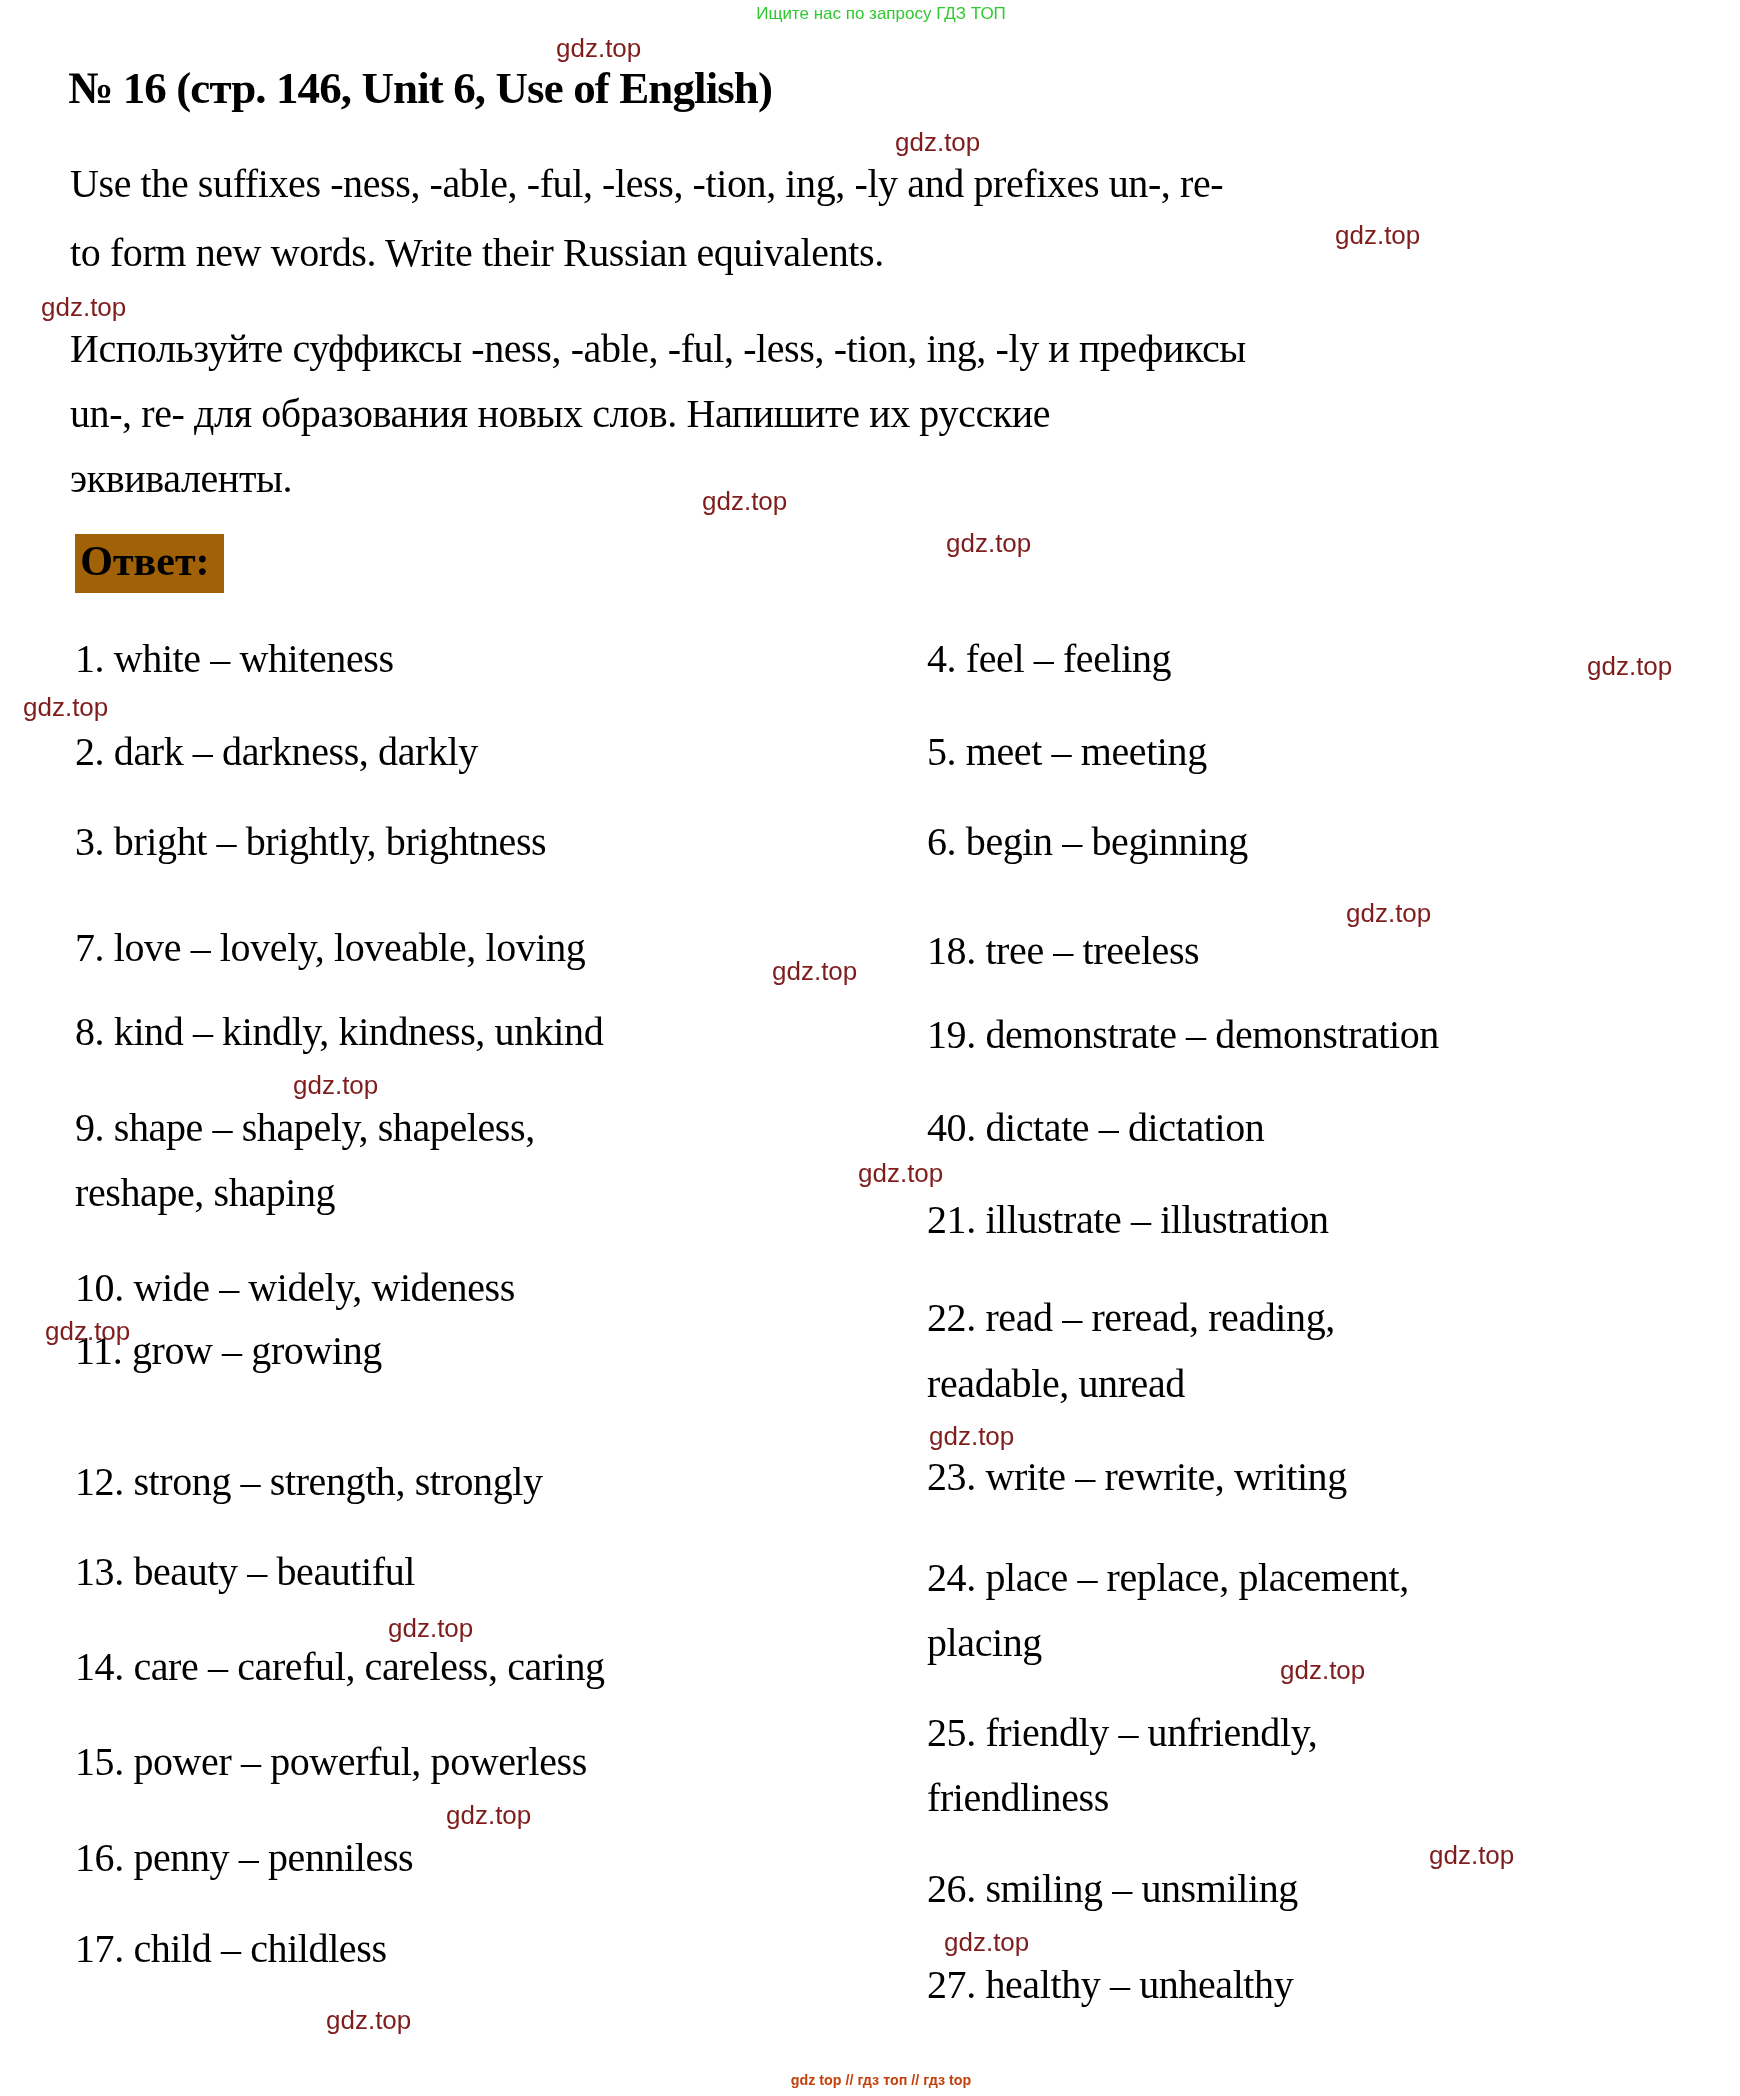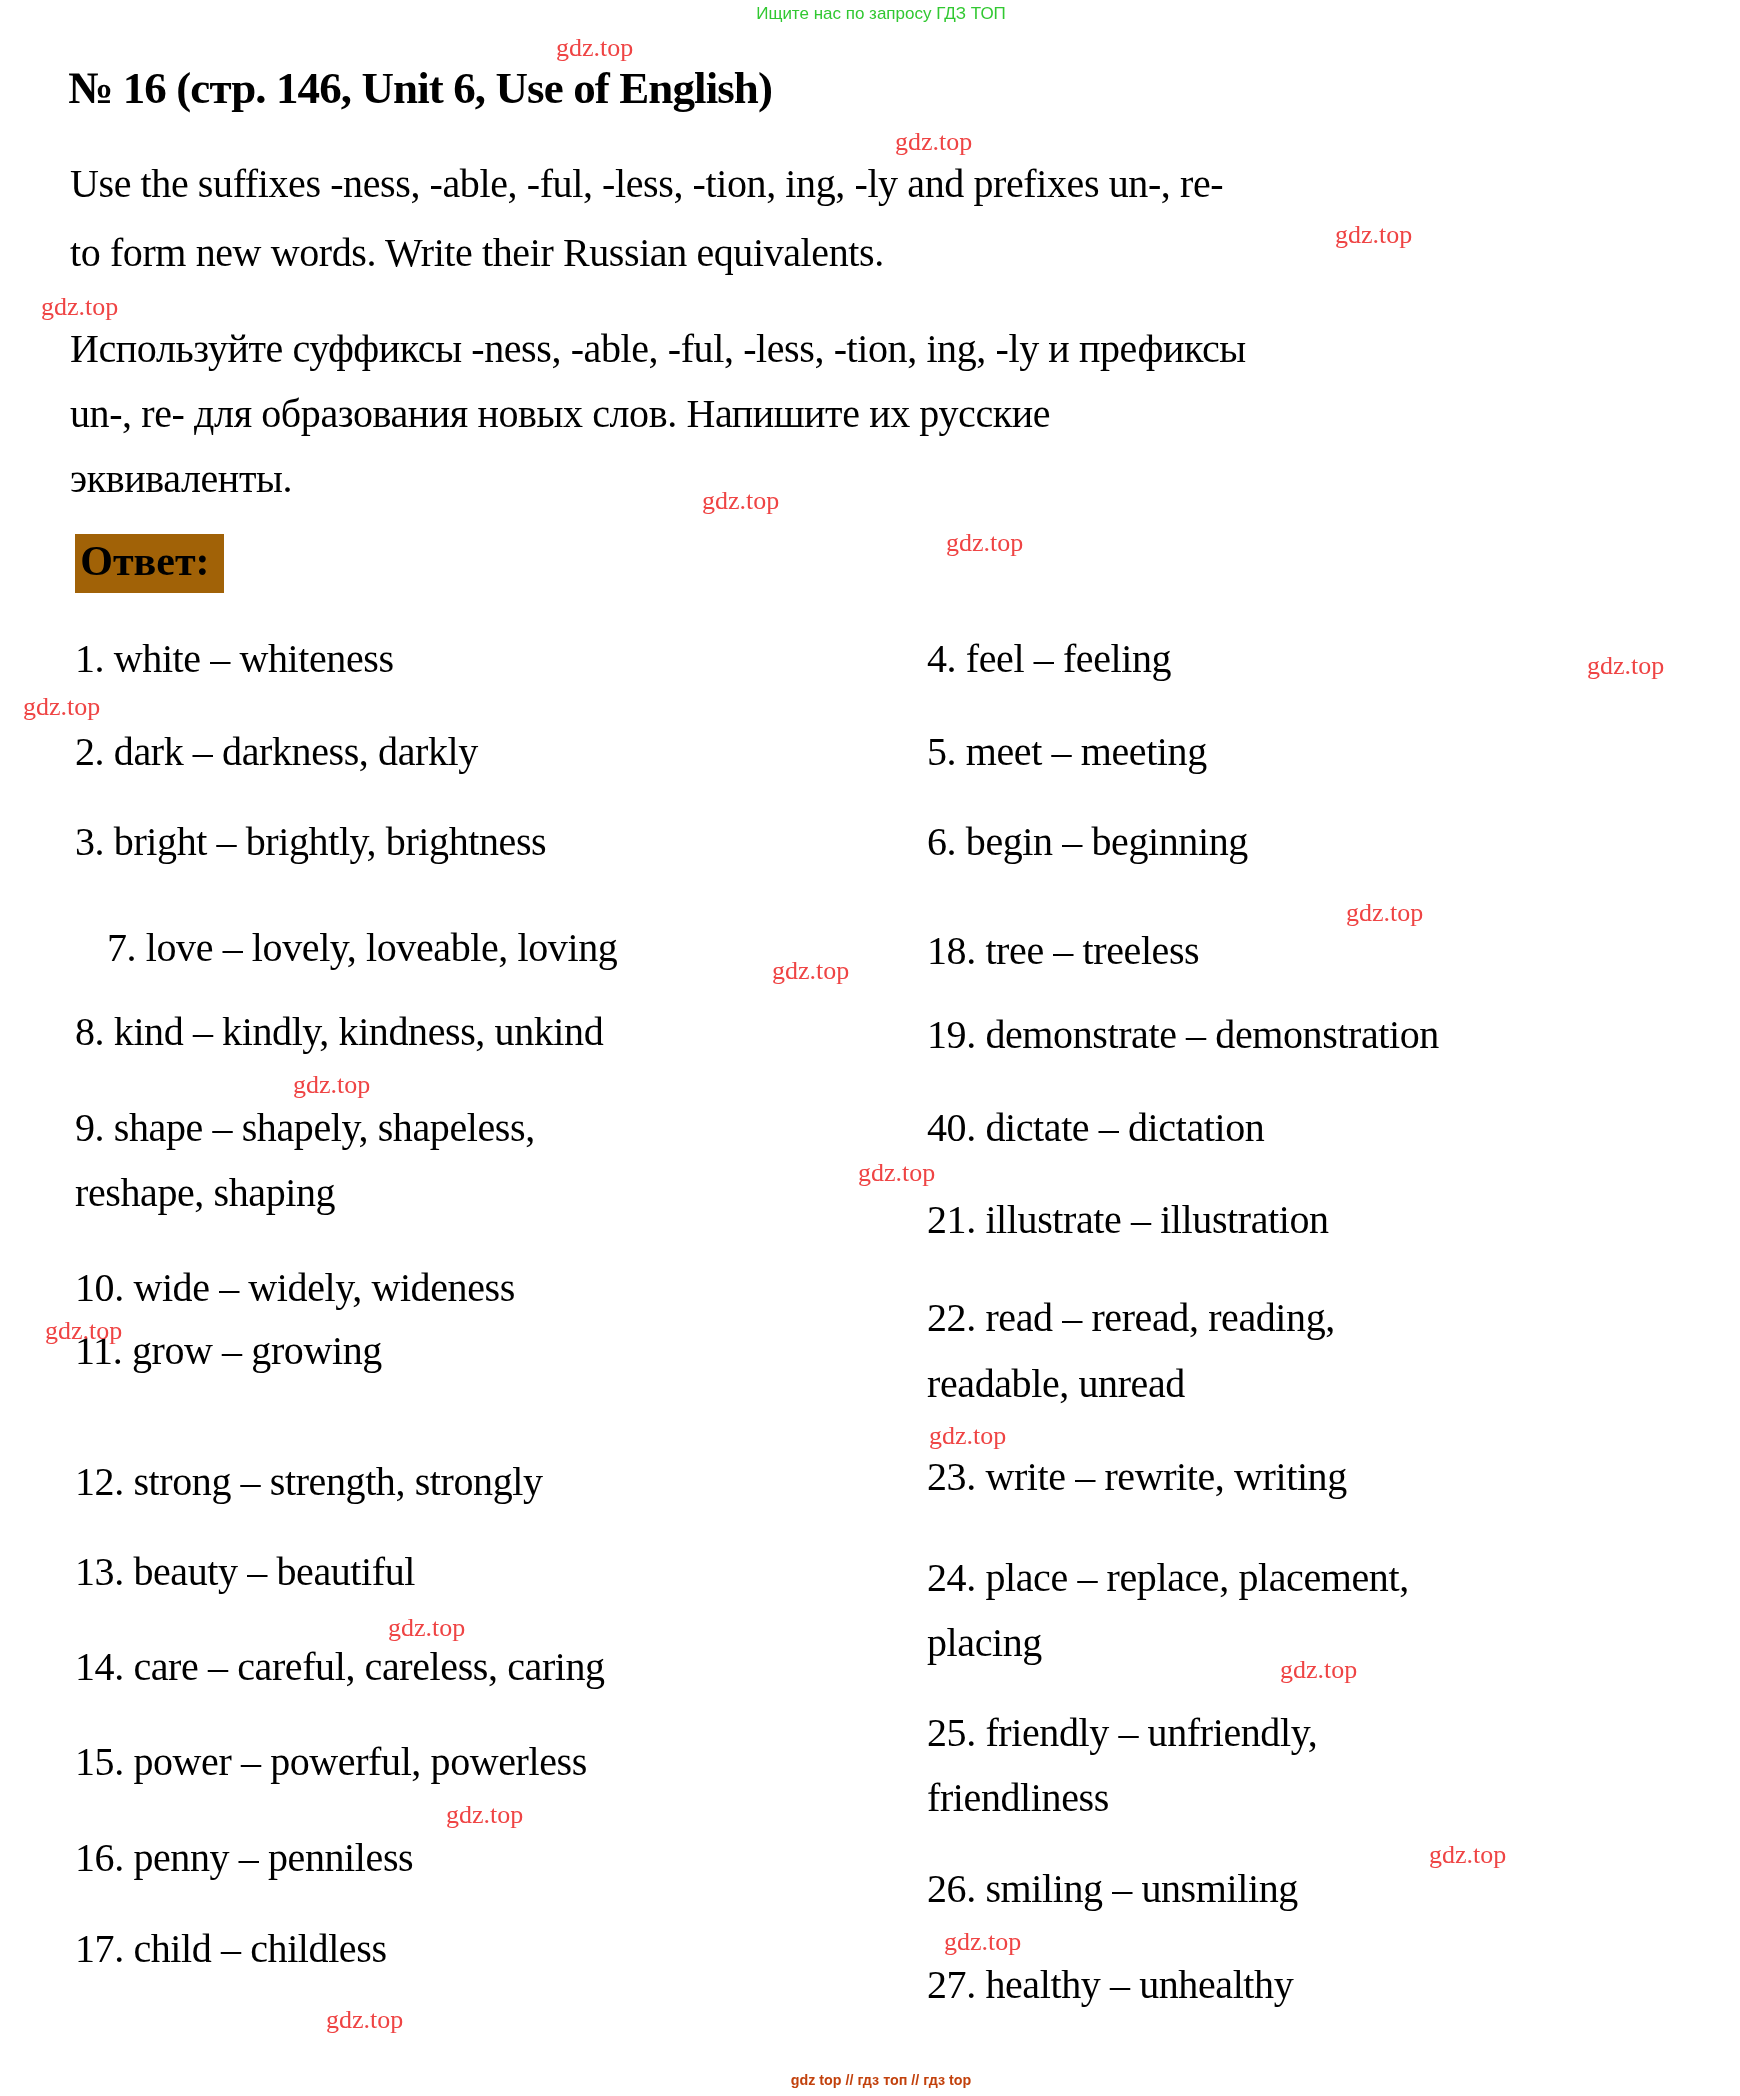--- a/index.html
+++ b/index.html
@@ -44,23 +44,23 @@
     line-height:1.1;
   }
   .answer-line{
     position:absolute;
     font-size:40px;line-height:1.05;
     letter-spacing:-0.4px;
     white-space:nowrap;
   }
   .wm{
     position:absolute;
-    font-family:Liberation Serif, serif;
+    font-family:Liberation Sans, sans-serif;
     font-size:26px;
-    color:#ef4444;
+    color:#7f1d1d;
     white-space:nowrap;
   }
   .footer{
     position:absolute;top:2072px;left:0;right:0;
     text-align:center;
     font-family:"Liberation Sans","DejaVu Sans",sans-serif;
     font-size:14.3px;
     white-space:nowrap;
   }
 </style>
@@ -79,21 +79,21 @@
   <div class="line ru1">Используйте суффиксы -ness, -able, -ful, -less, -tion, ing, -ly и префиксы</div>
   <div class="line ru2">un-, re- для образования новых слов. Напишите их русские</div>
   <div class="line ru3">эквиваленты.</div>
 
   <div class="answer-label" style="background: #a16207;">Ответ:</div>
 
   <div id="answers">
       <div class="answer-line" style="left: 75px; top: 638px;">1. white – whiteness</div>
       <div class="answer-line" style="left: 75px; top: 731px;">2. dark – darkness, darkly</div>
       <div class="answer-line" style="left: 75px; top: 821px;">3. bright – brightly, brightness</div>
-      <div class="answer-line" style="left: 75px; top: 927px; margin-left: 32px;">7. love – lovely, loveable, loving</div>
+      <div class="answer-line" style="left: 75px; top: 927px;">7. love – lovely, loveable, loving</div>
       <div class="answer-line" style="left: 75px; top: 1011px;">8. kind – kindly, kindness, unkind</div>
       <div class="answer-line" style="left: 75px; top: 1107px;">9. shape – shapely, shapeless,</div>
       <div class="answer-line" style="left: 75px; top: 1172px;">reshape, shaping</div>
       <div class="answer-line" style="left: 75px; top: 1267px;">10. wide – widely, wideness</div>
       <div class="answer-line" style="left: 75px; top: 1330px;">11. grow – growing</div>
       <div class="answer-line" style="left: 75px; top: 1461px;">12. strong – strength, strongly</div>
       <div class="answer-line" style="left: 75px; top: 1551px;">13. beauty – beautiful</div>
       <div class="answer-line" style="left: 75px; top: 1646px;">14. care – careful, careless, caring</div>
       <div class="answer-line" style="left: 75px; top: 1741px;">15. power – powerful, powerless</div>
       <div class="answer-line" style="left: 75px; top: 1837px;">16. penny – penniless</div>

